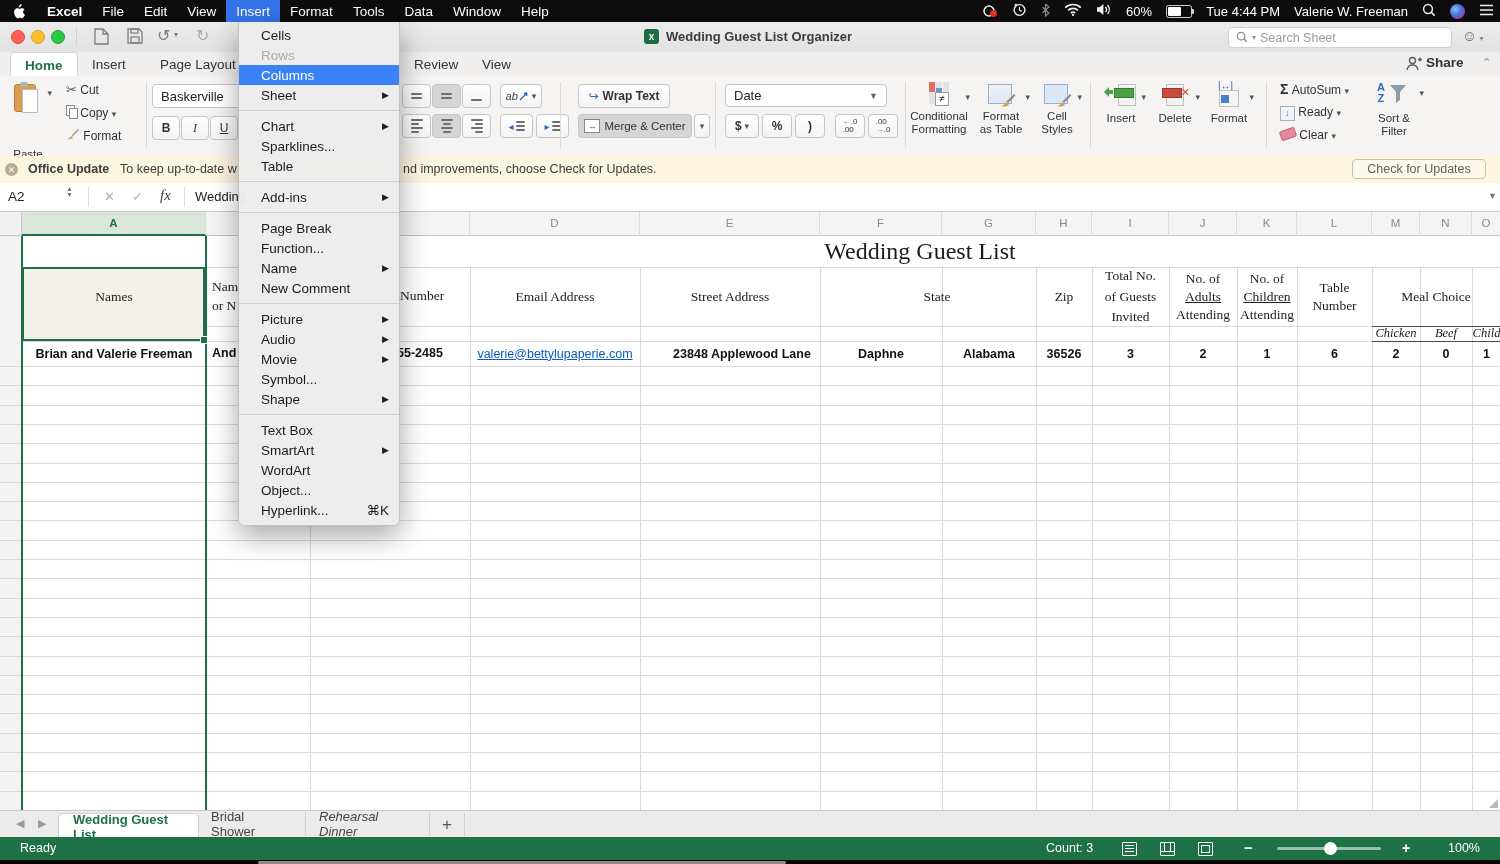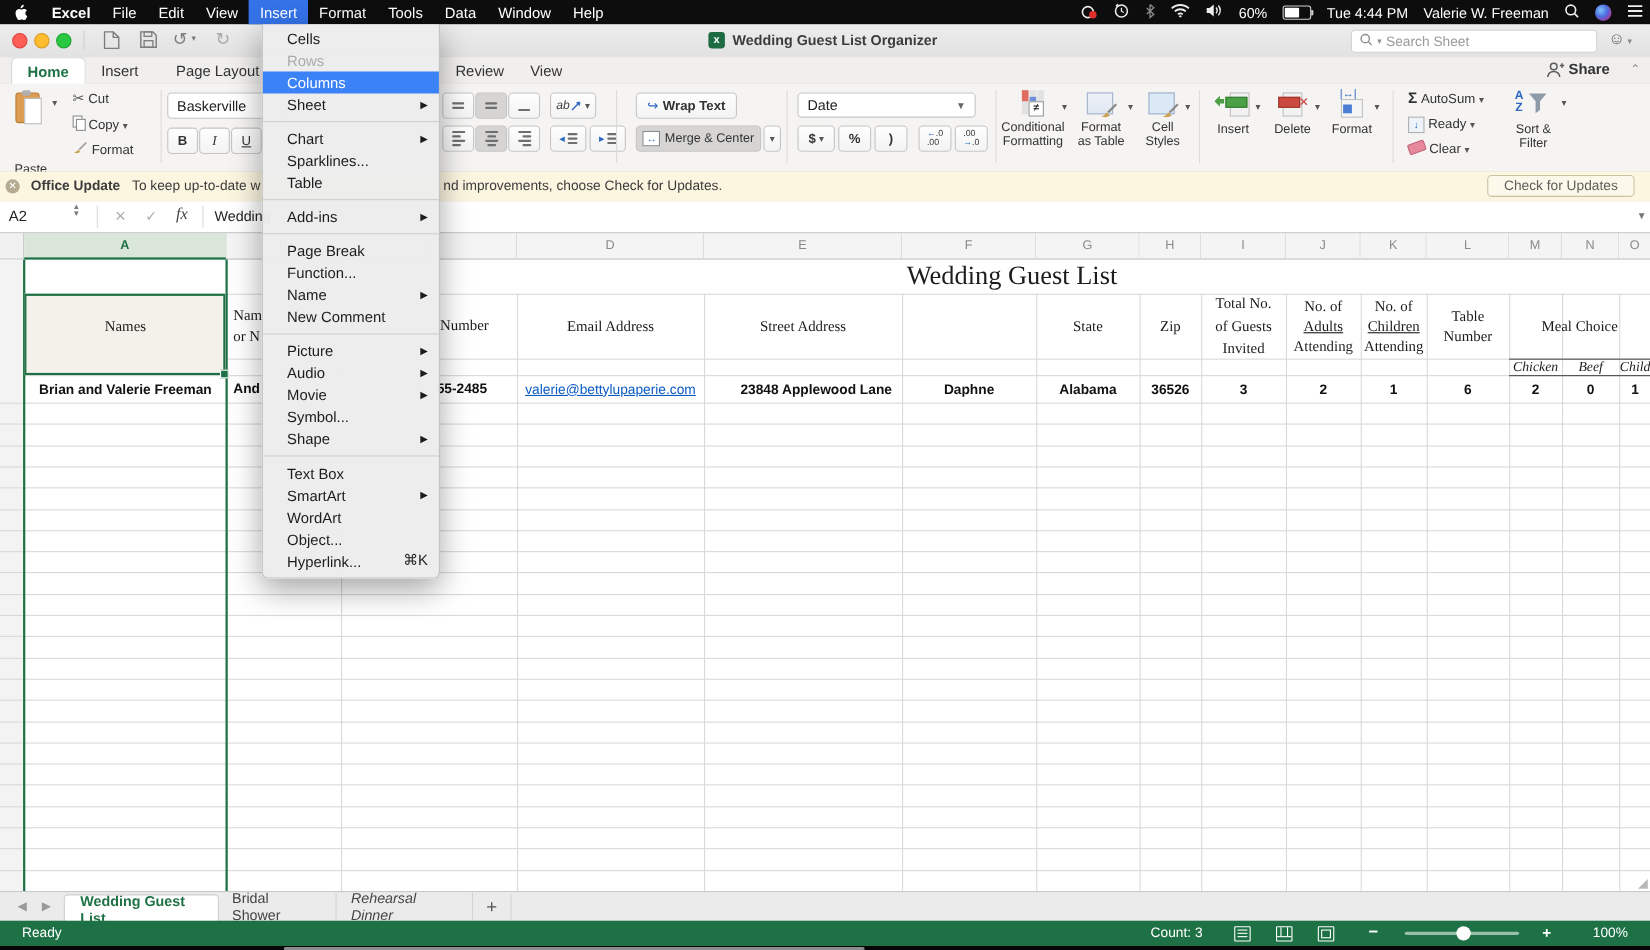--- a/index.html
+++ b/index.html
@@ -491,21 +491,21 @@
       <div class="serif" style="position: absolute; left: 620px; top: 27px; width: 600px; text-align: center; font-size: 24px; color: rgb(28, 28, 28);">Wedding Guest List</div>
       <div class="serif" style="position: absolute; left: 22px; top: 56px; width: 184px; height: 59px; display: flex; flex-direction: column; align-items: center; justify-content: center; font-size: 13.5px; color: rgb(28, 28, 28); line-height: 18px; text-align: center;">
         <span>Names</span>
       </div>
       <div class="serif" style="position: absolute; left: 470px; top: 56px; width: 170px; height: 59px; display: flex; flex-direction: column; align-items: center; justify-content: center; font-size: 13.5px; color: rgb(28, 28, 28); line-height: 18px; text-align: center;">
         <span>Email Address</span>
       </div>
       <div class="serif" style="position: absolute; left: 640px; top: 56px; width: 180px; height: 59px; display: flex; flex-direction: column; align-items: center; justify-content: center; font-size: 13.5px; color: rgb(28, 28, 28); line-height: 18px; text-align: center;">
         <span>Street Address</span>
       </div>
-      <div class="serif" style="position: absolute; left: 942px; top: 56px; width: 94px; height: 59px; display: flex; flex-direction: column; align-items: center; justify-content: center; font-size: 13.5px; color: rgb(28, 28, 28); line-height: 18px; text-align: left;">
+      <div class="serif" style="position: absolute; left: 890px; top: 56px; width: 94px; height: 59px; display: flex; flex-direction: column; align-items: center; justify-content: center; font-size: 13.5px; color: rgb(28, 28, 28); line-height: 18px; text-align: left;">
         <span>State</span>
       </div>
       <div class="serif" style="position: absolute; left: 1036px; top: 56px; width: 56px; height: 59px; display: flex; flex-direction: column; align-items: center; justify-content: center; font-size: 13.5px; color: rgb(28, 28, 28); line-height: 18px; text-align: center;">
         <span>Zip</span>
       </div>
       <div class="serif" style="position: absolute; left: 1092px; top: 56px; width: 77px; height: 59px; display: flex; flex-direction: column; align-items: center; justify-content: space-between; font-size: 13.5px; color: rgb(28, 28, 28); line-height: 18px; text-align: center;">
         <span>Total No.</span>
         <span>of Guests</span>
         <span>Invited</span>
       </div>

